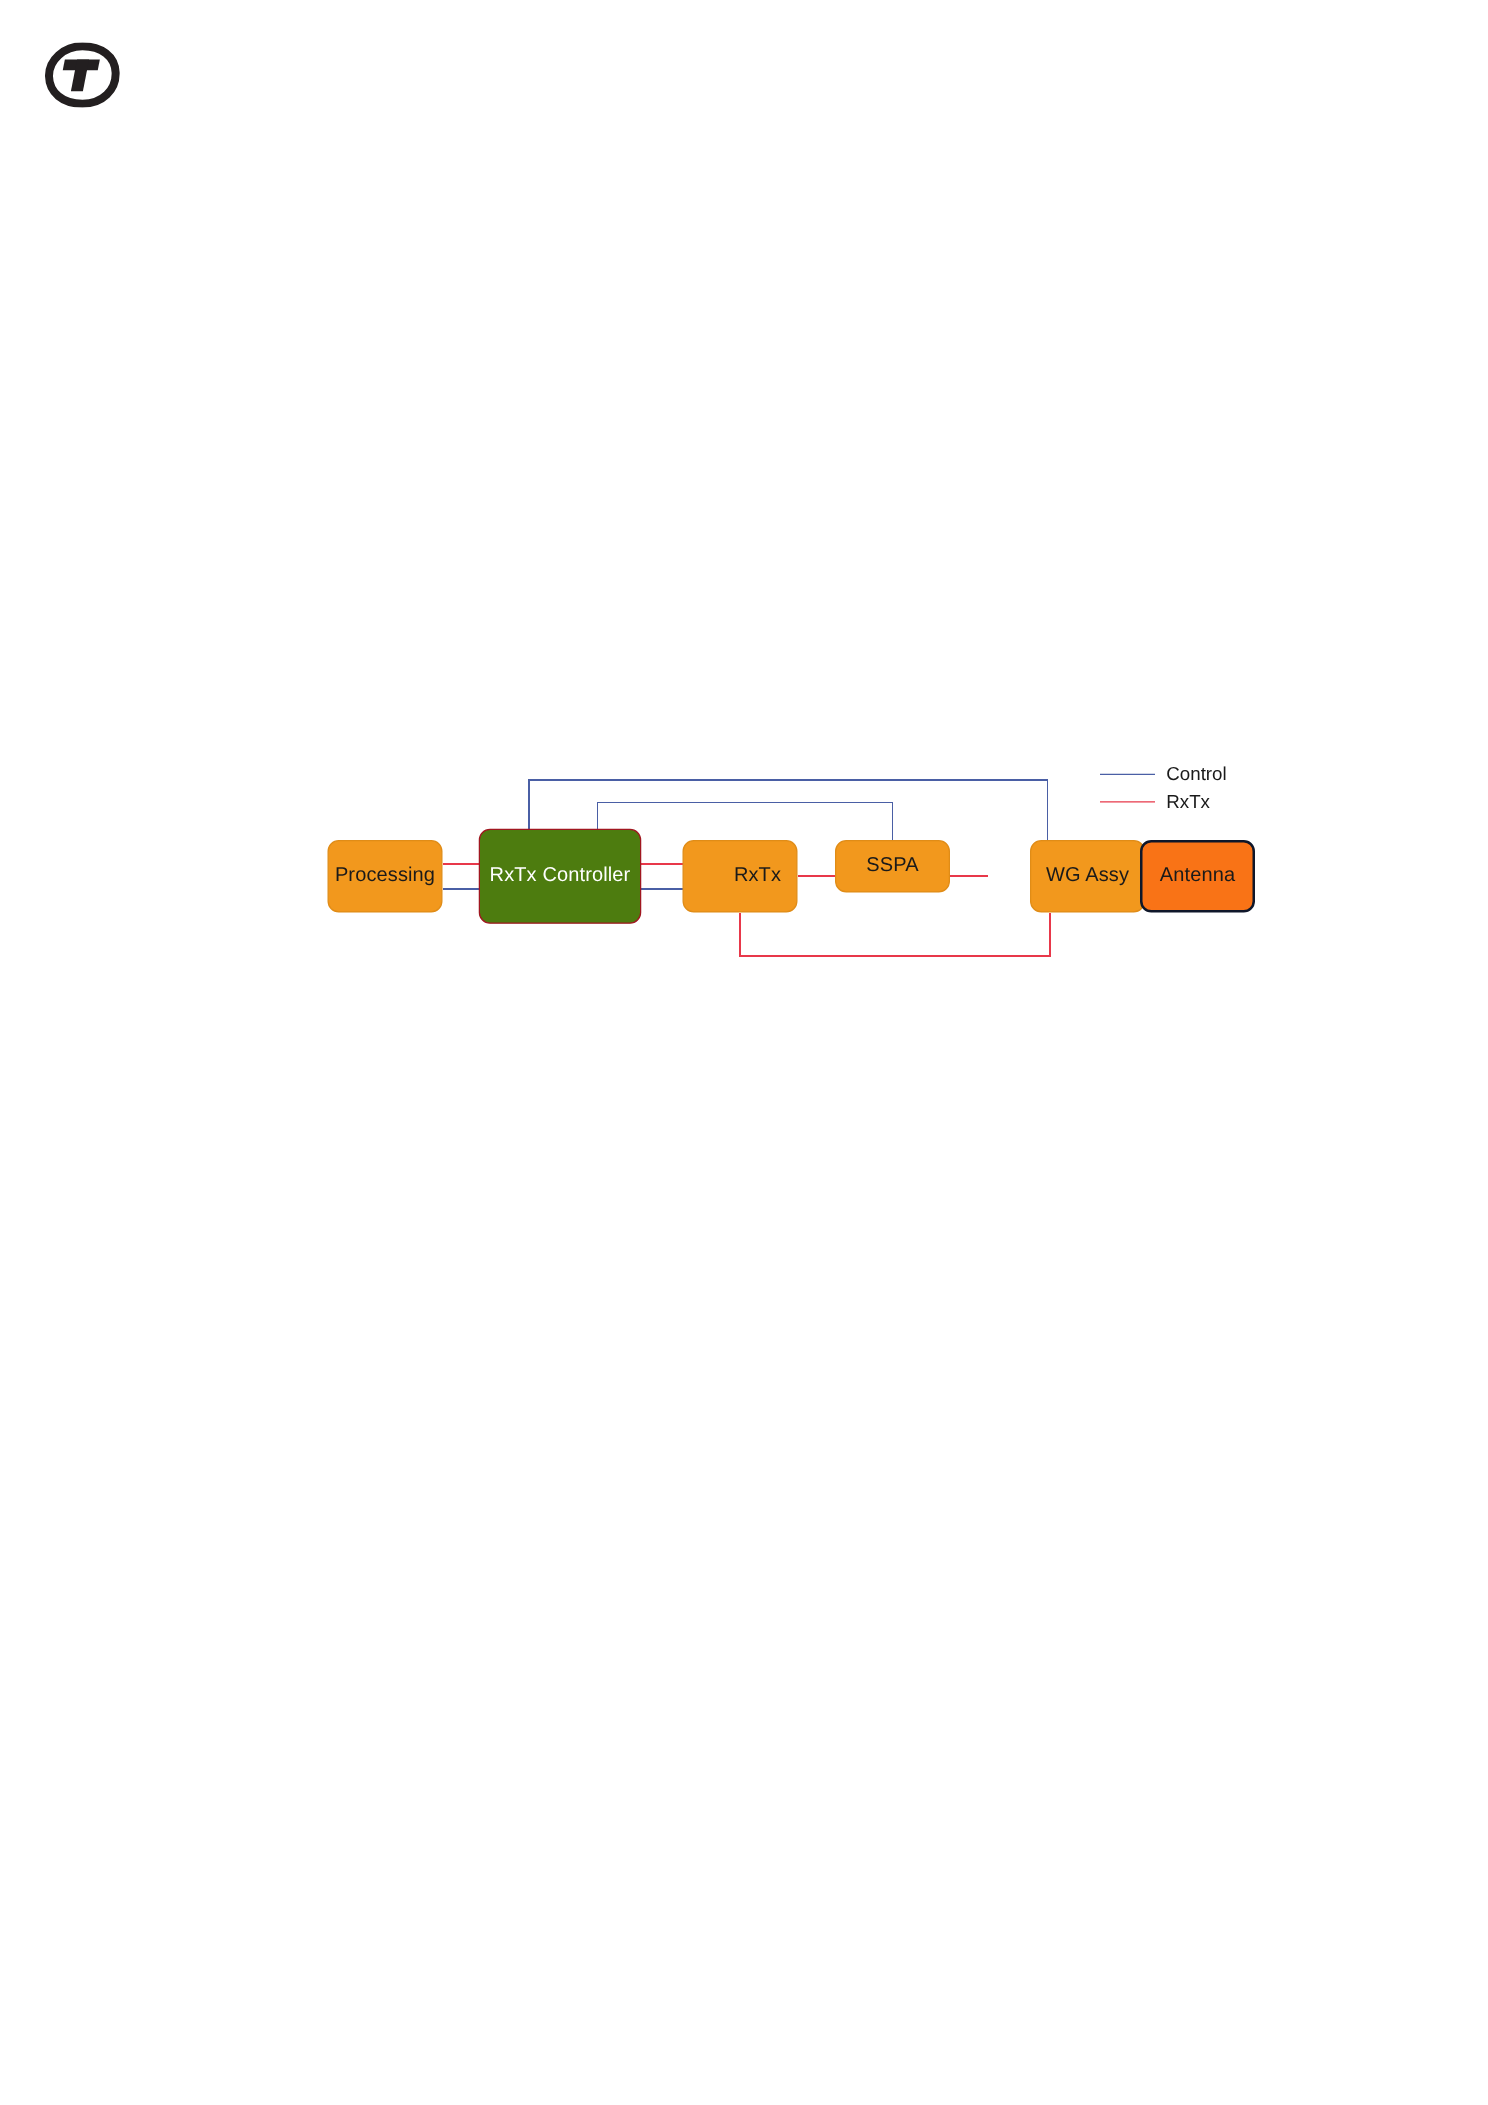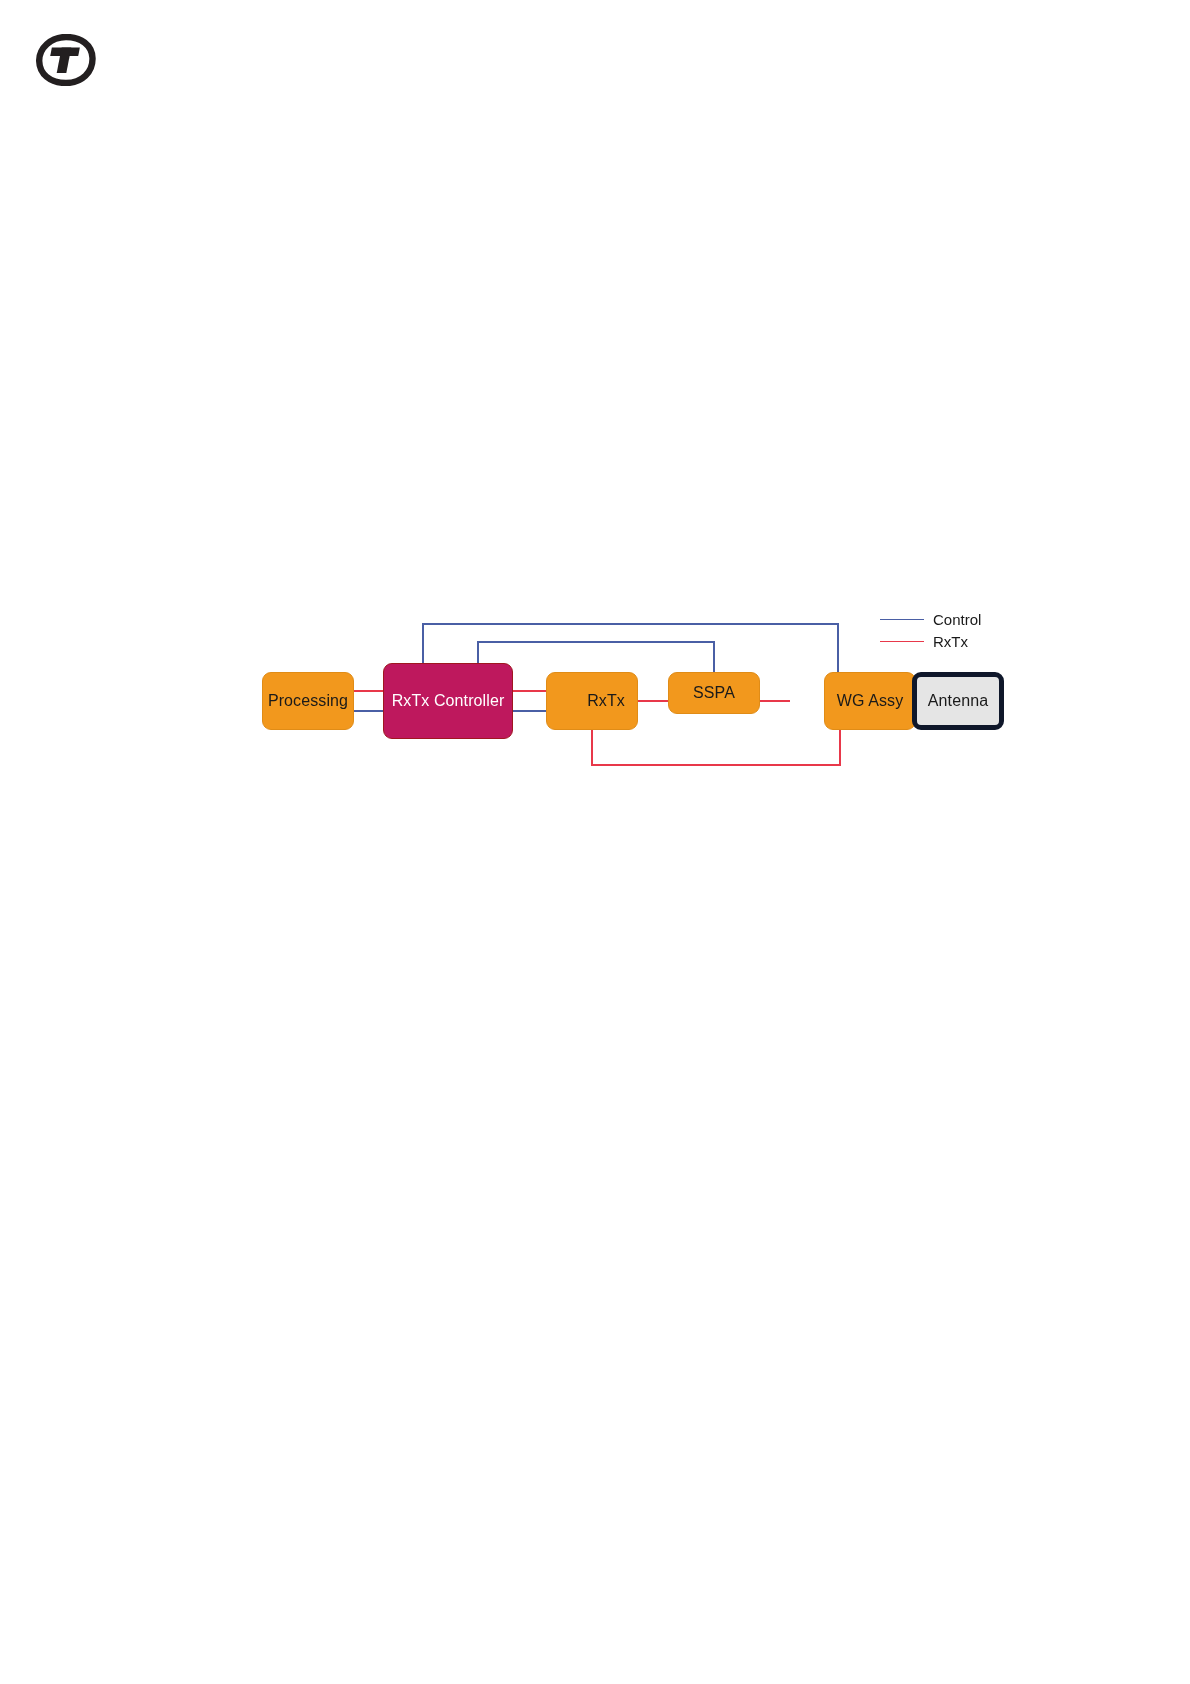--- a/index.html
+++ b/index.html
@@ -52,27 +52,27 @@
     text-align: center;
     line-height: 1.15;
     user-select: none;
   }
   .node-orange {
     background: #f2981d;
     border: 1px solid #e08c17;
     color: #1a1a1a;
   }
   .node-red {
-    background: #be185d;
+    background: #4d7c0f;
     border: 1px solid #a01720;
     color: #ffffff;
   }
   .node-green {
-    background: #e5e5e5;
-    border: 5px solid #0f172a;
+    background: #f97316;
+    border: 2px solid #0f172a;
     color: #1a1a1a;
   }
 
   
   #legend {
     position: absolute;
     left: 880px;
     top: 608px;
     width: 130px;
   }

